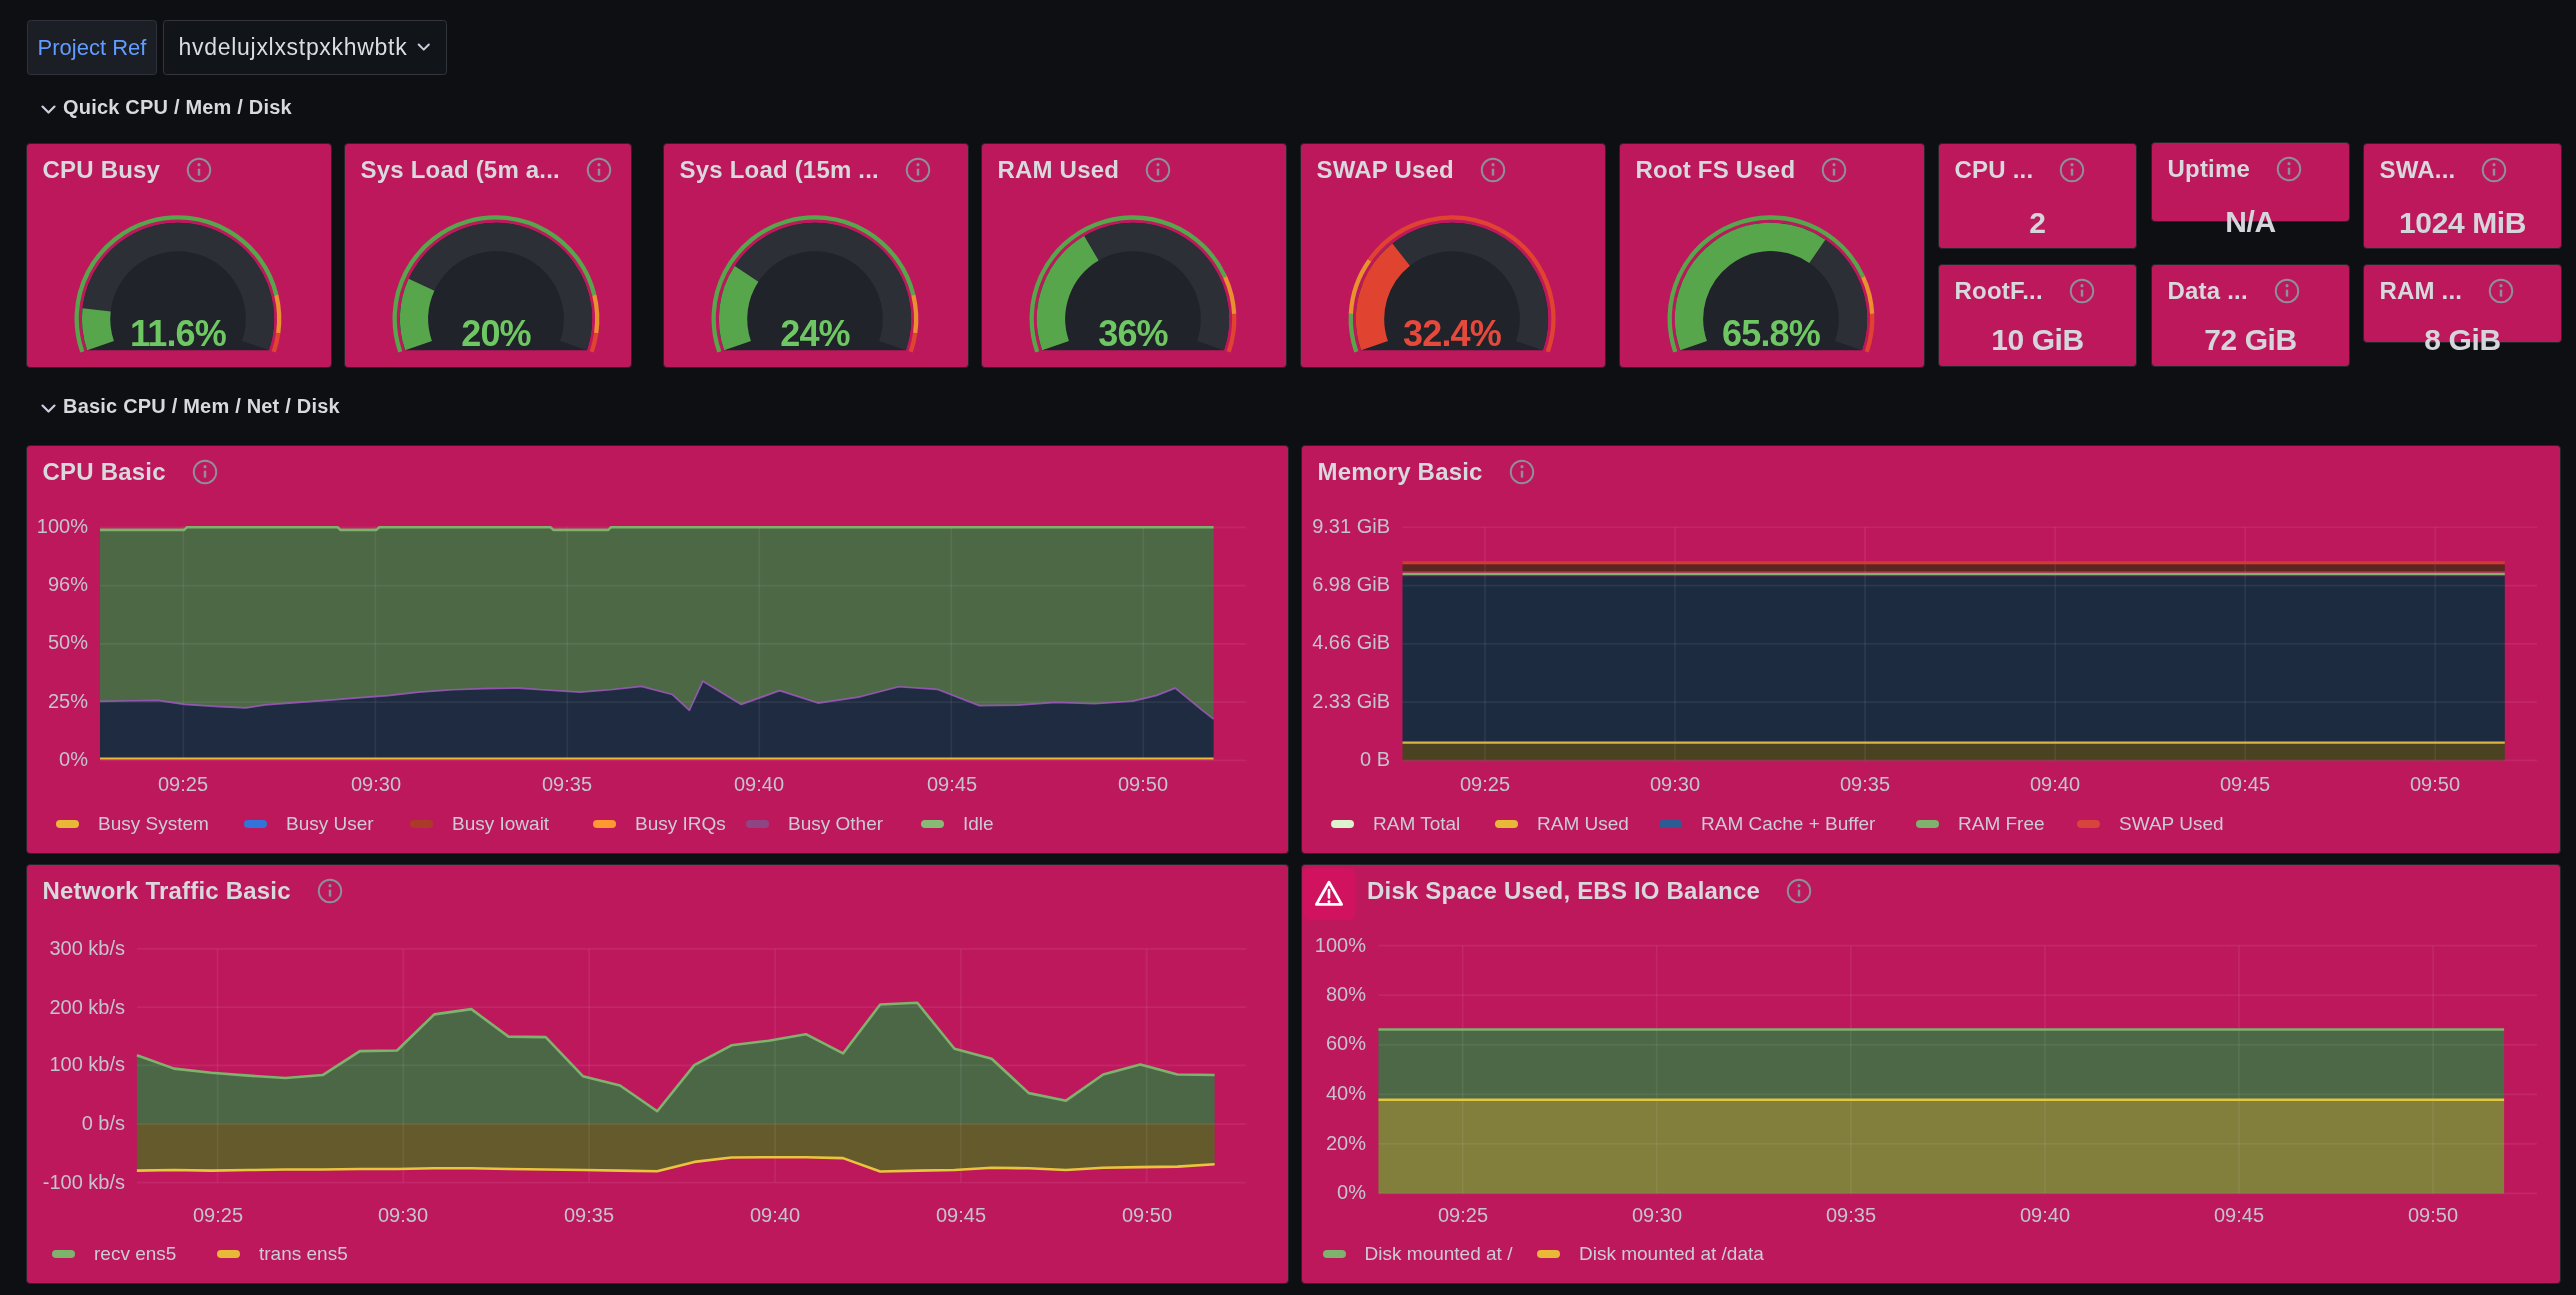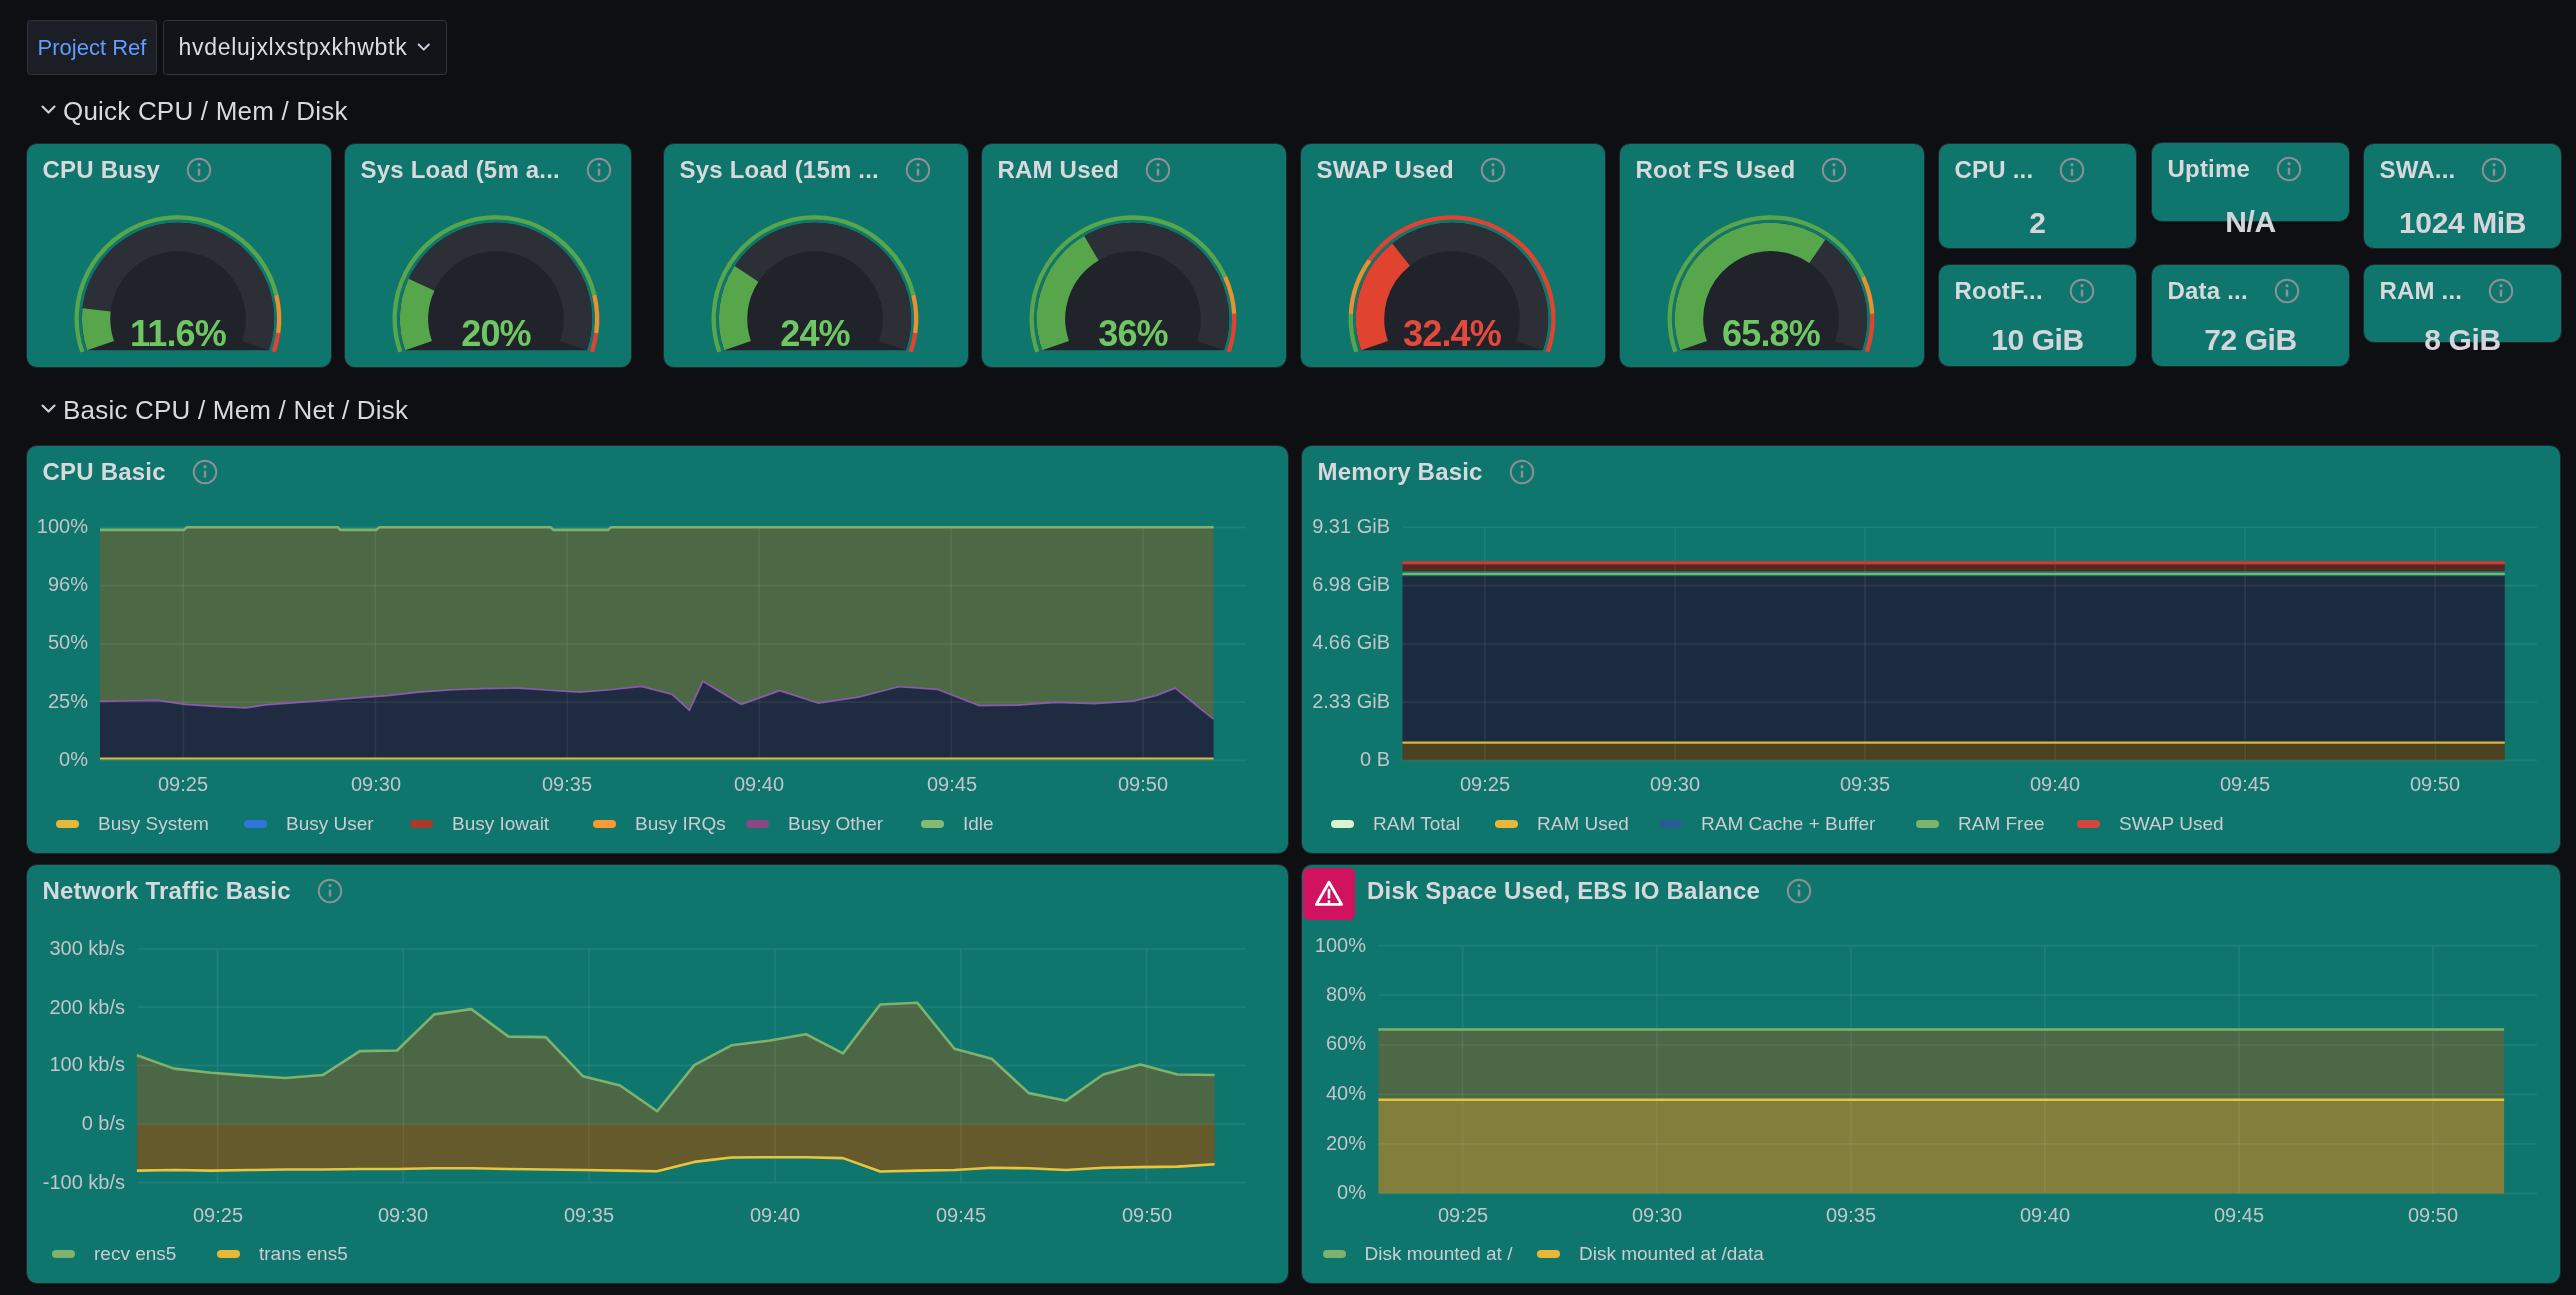--- a/index.html
+++ b/index.html
@@ -1,17 +1,17 @@
 <!DOCTYPE html>
 <html style="font-size:13.7px"><head><meta charset="utf-8"><style>
 *{margin:0;padding:0;box-sizing:border-box}
 body{width:2576px;height:1296px;background:#0E0F13;font-family:"Liberation Sans",sans-serif;position:relative;overflow:hidden}
-.panel{position:absolute;background:#0f766e;border:1.7px solid #24262C;border-radius:11px}
+.panel{position:absolute;background:#be185d;border:1.7px solid #24262C;border-radius:4px}
 .ptitle{position:absolute;left:15.5px;top:12px;font-size:24px;font-weight:700;color:#D8D9DD;letter-spacing:0.2px;white-space:nowrap;display:flex;align-items:center;gap:26px;height:27.5px}
-.sechead{position:absolute;font-size:26px;font-weight:400;color:#D8D9DD;letter-spacing:0.2px}
+.sechead{position:absolute;font-size:20px;font-weight:700;color:#D8D9DD;letter-spacing:0.2px}
 .statval{position:absolute;width:100%;text-align:center;font-size:30px;font-weight:700;letter-spacing:-0.4px;color:#D5D6DB}
 .axis{position:absolute;font-size:20px;color:#C3C4CC;white-space:nowrap}
 .ar{text-align:right}
 .leg{position:absolute;display:flex;align-items:center;font-size:19px;color:#CBCCD4;white-space:nowrap}
 .pill{display:inline-block;width:23px;height:7.7px;border-radius:4.3px;margin-right:19px}
 </style></head><body>
 <div style="position:absolute;left:27px;top:20px;width:130px;height:55px;background:#1B1E24;border:1.7px solid #2F323A;border-radius:3.4px;display:flex;align-items:center;justify-content:center">
     <span style="color:#619CFF;font-size:22px;font-weight:400;white-space:nowrap">Project Ref</span>
   </div>
 <div style="position:absolute;left:163px;top:20px;width:284px;height:55px;background:#111419;border:1.7px solid #32353C;border-radius:3.4px;display:flex;align-items:center;padding-left:14.6px">

